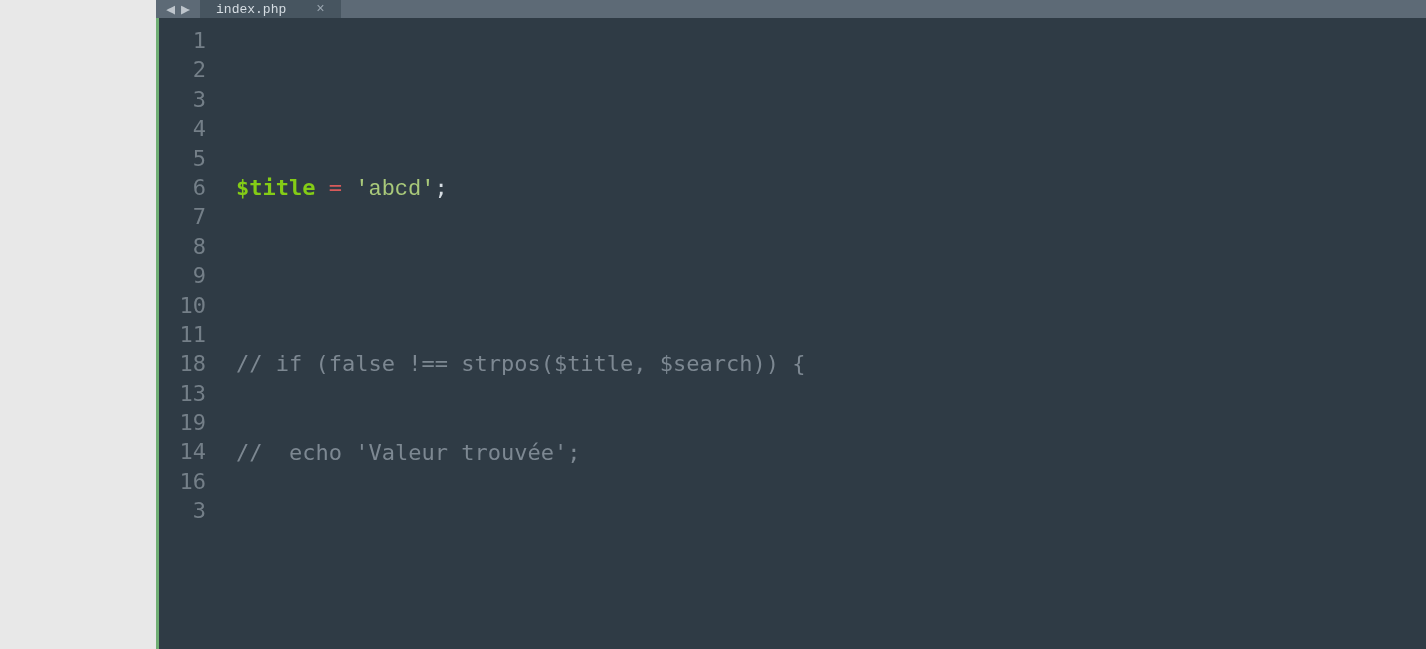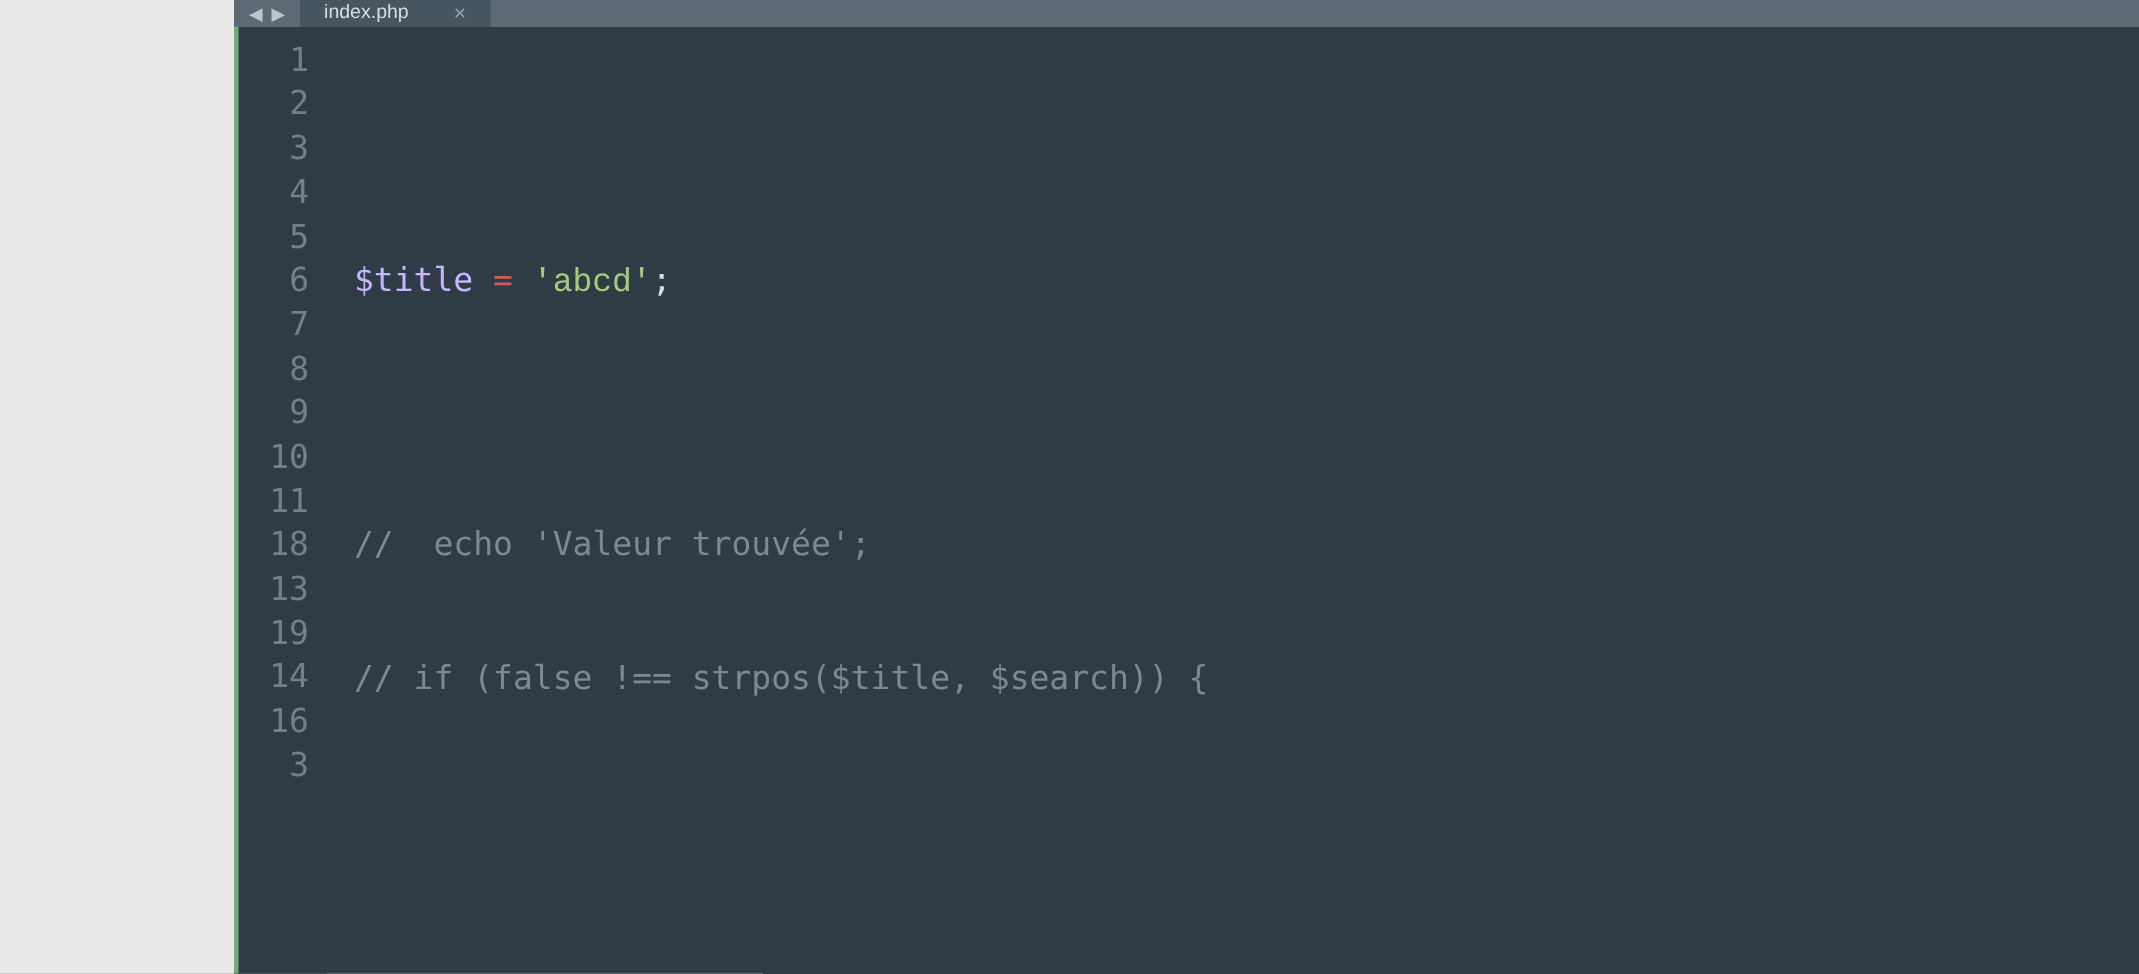--- a/index.html
+++ b/index.html
@@ -40,26 +40,26 @@
     color: #cfd6dc;
     font-size: 15px;
     background: #5d6a76;
   }
   .nav-arrow {
     cursor: pointer;
     opacity: 0.85;
   }
   .tab {
     display: flex;
-    align-items: flex-start;
+    align-items: center;
     padding: 0 16px;
     background: #475560;
     color: #d6dde3;
     font-size: 13px;
-    font-family: Liberation Sans, sans-serif;
+    font-family: Liberation Mono, monospace;
     gap: 30px;
     cursor: pointer;
   }
   .tab-close {
     color: #9aa6b0;
     font-size: 14px;
     cursor: pointer;
   }
   .code-surface {
     flex: 1;
@@ -82,21 +82,21 @@
   .code {
     flex: 1;
     padding: 8px 0 8px 18px;
     color: #e6e9ec;
     white-space: pre;
     position: relative;
   }
   .code .line { height: 29.4px; position: relative; }
   
   .c-tag   { color: #e0e4e8; }          
-  .c-var   { color: #c4b5fd; font-weight: 400; }
+  .c-var   { color: #84cc16; font-weight: 700; }
   .c-op    { color: #d85a5a; }
   .c-str   { color: #a9c97a; font-family: Liberation Mono, monospace; }
   .c-punc  { color: #d6dde3; }
   .c-com   { color: #7d8892; }
 </style>
 </head>
 <body>
 
 <div class="app">
   <div class="left-margin"></div>
@@ -132,22 +132,22 @@
           <div class="ln">19</div>
           <div class="ln">14</div>
           <div class="ln">16</div>
           <div class="ln">3</div>
         </div>
 
       <div class="code">
         <div class="line"></div>
         <div class="line"><span class="c-var">$title</span> <span class="c-op">=</span> <span class="c-str">'abcd'</span><span class="c-punc">;</span></div>
         <div class="line"></div>
+        <div class="line"><span class="c-com">// if (false !== strpos($title, $search)) {</span></div>
         <div class="line"><span class="c-com">//  echo 'Valeur trouvée';</span></div>
-        <div class="line"><span class="c-com">// if (false !== strpos($title, $search)) {</span></div>
         
         
         
         
         
         
         
         
         
         

